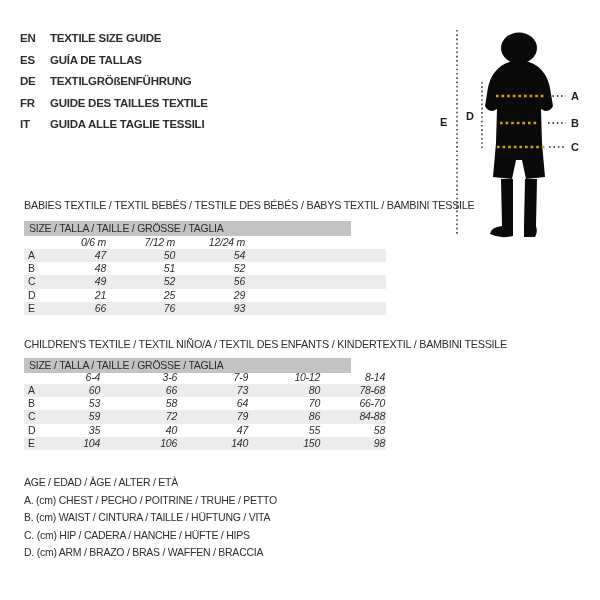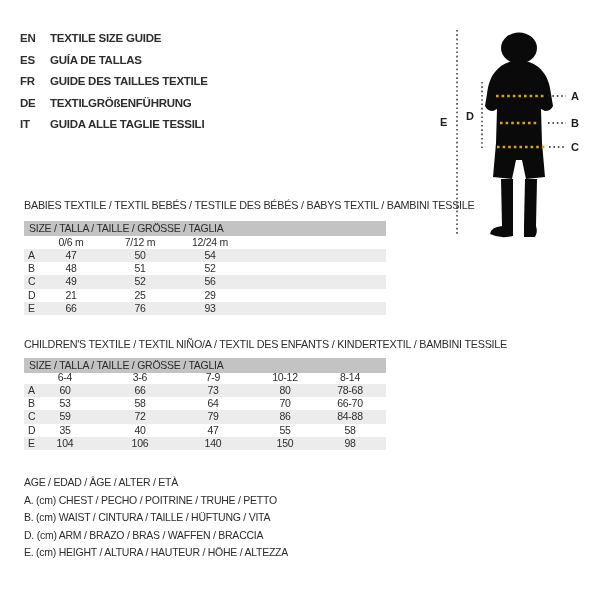--- a/index.html
+++ b/index.html
@@ -10,29 +10,29 @@
     letter-spacing:-0.25px;
   }
   
   .lang-list { position:absolute; left:20px; top:28px; }
   .lang-row { display:flex; height:21.6px; line-height:21.6px; font-size:11.5px;font-weight:bold; }
   .lang-code { width:30px; flex:0 0 30px; }
   
   .sec-heading { position:absolute; left:24px; font-size:10.8px; white-space:nowrap;text-align:right; }
   
   .tbl-titlebar {
-    position:absolute; left:24px; width:362px; height:15px; line-height:15px;
+    position:absolute; left:24px; width:327px; height:15px; line-height:15px;
     background:#c3c3c3; font-size:10.5px; padding-left:5px; box-sizing:border-box;
     color:#2b2b2b;
   }
   .tbl-rows { position:absolute; left:24px; width:362px; }
   .trow { position:relative; height:13.2px; line-height:13.4px; font-size:10.5px; }
   .trow.stripe { background:#ececec; }
   .rlabel { position:absolute; left:4px; }
-  .cell { position:absolute; text-align:center; }
+  .cell { position:absolute; text-align:right;font-style:italic; }
   .bc1{left:12px;width:70px;} .bc2{left:81px;width:70px;} .bc3{left:151px;width:70px;}
   .cc1{left:6px;width:70px;}  .cc2{left:79px;width:74px;} .cc3{left:154px;width:70px;}
   .cc4{left:226px;width:70px;}.cc5{left:291px;width:70px;}
   
   .legend { position:absolute; left:24px; top:474px; font-size:10.5px; }
   .legend div { height:17.6px; line-height:17.6px; white-space:nowrap; }
   
   .fig { position:absolute; left:438px; top:20px; }
   .silhouette { fill:#0a0a0a; }
   .dotline { stroke:#2a2a2a; stroke-width:1.4; stroke-dasharray:1.6 2.7; fill:none; }
@@ -48,26 +48,26 @@
   <div class="lang-list">
     <div class="lang-row">
       <span class="lang-code">EN</span>
       <span>TEXTILE SIZE GUIDE</span>
     </div>
     <div class="lang-row">
       <span class="lang-code">ES</span>
       <span>GUÍA DE TALLAS</span>
     </div>
     <div class="lang-row">
+      <span class="lang-code">DE</span>
+      <span>TEXTILGRÖßENFÜHRUNG</span>
+    </div>
+    <div class="lang-row">
       <span class="lang-code">FR</span>
       <span>GUIDE DES TAILLES TEXTILE</span>
-    </div>
-    <div class="lang-row">
-      <span class="lang-code">DE</span>
-      <span>TEXTILGRÖßENFÜHRUNG</span>
     </div>
     <div class="lang-row">
       <span class="lang-code">IT</span>
       <span>GUIDA ALLE TAGLIE TESSILI</span>
     </div>
   </div>
 
   <svg class="fig" width="160" height="225" viewBox="0 0 160 225">
 
     <line class="dotline" x1="19" y1="10" x2="19" y2="215"></line>
@@ -199,17 +199,17 @@
       <span class="cell cc3">140</span>
       <span class="cell cc4">150</span>
       <span class="cell cc5">98</span>
     </div>
   </div>
 
   <div class="legend">
     <div>AGE / EDAD / ÂGE / ALTER / ETÀ</div>
     <div>A. (cm) CHEST / PECHO / POITRINE / TRUHE / PETTO</div>
     <div>B. (cm) WAIST / CINTURA / TAILLE / HÜFTUNG / VITA</div>
+    <div>C. (cm) HIP / CADERA / HANCHE / HÜFTE / HIPS</div>
     <div>D. (cm) ARM / BRAZO / BRAS / WAFFEN / BRACCIA</div>
-    <div>E. (cm) HEIGHT / ALTURA / HAUTEUR / HÖHE / ALTEZZA</div>
   </div>
 
 </div>
 
 </body></html>

